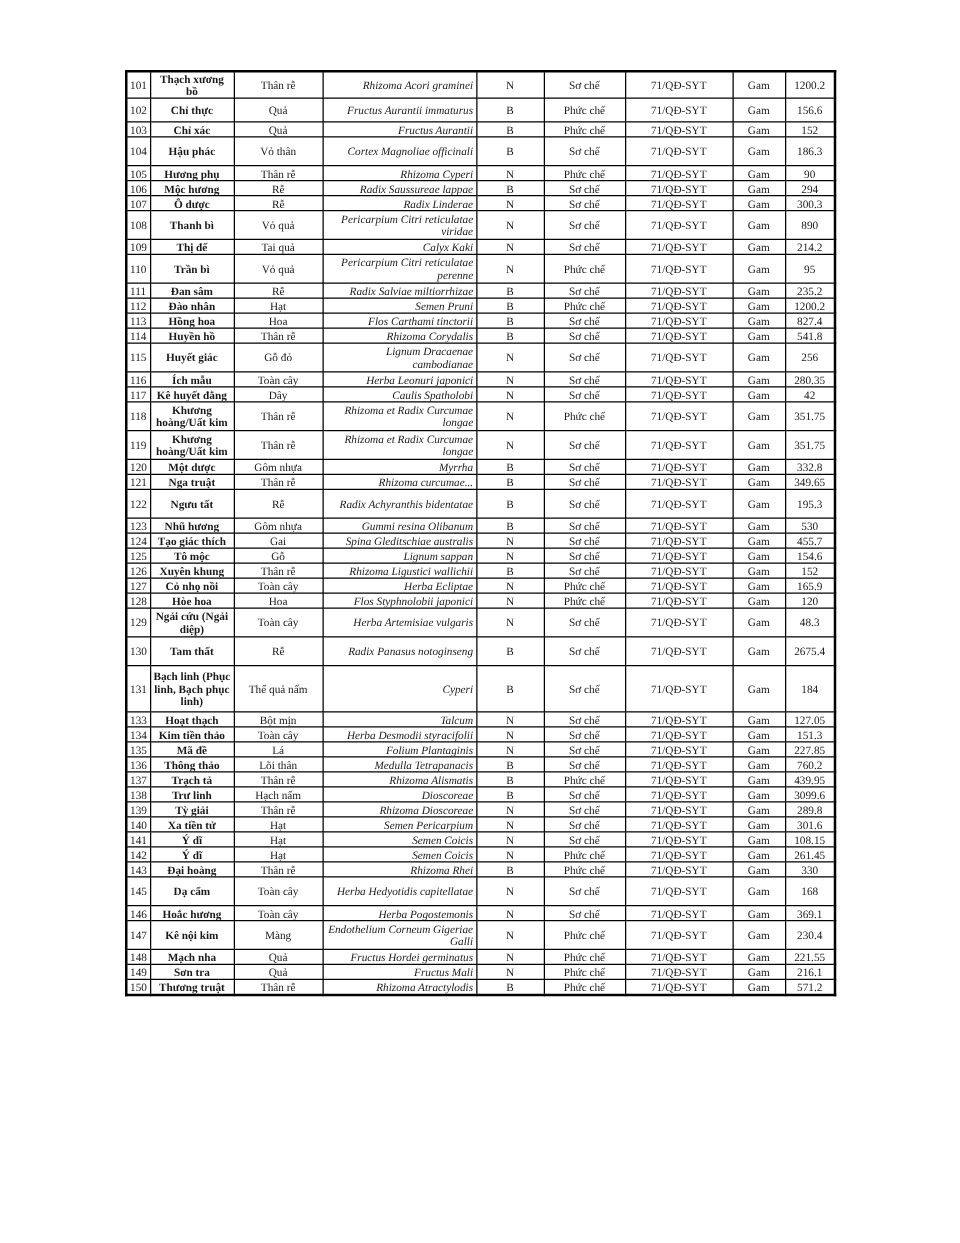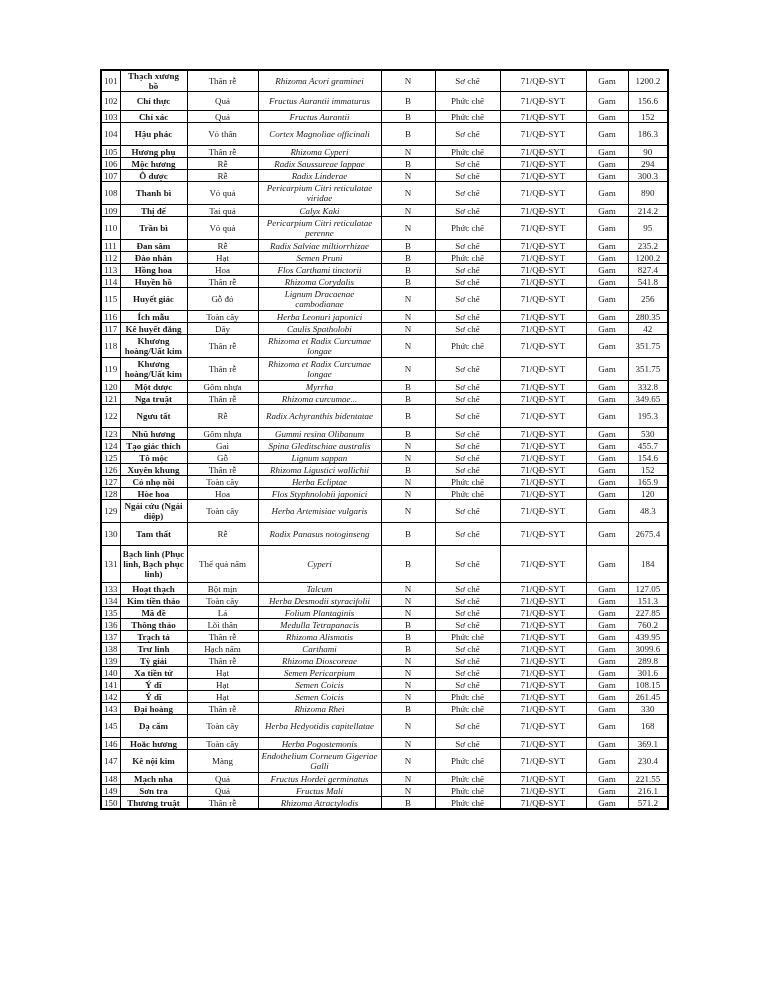--- a/index.html
+++ b/index.html
@@ -1,27 +1,27 @@
 <!DOCTYPE html>
 <html><head>
 <meta charset="utf-8">
 <style>
   html, body { margin:0; padding:0; background:#ffffff; }
   body { width:768px; height:994px; position:relative; overflow:hidden;
          font-family:"Liberation Serif","DejaVu Serif",serif; color:#1a1a1a; }
-  #tbl { position:absolute; left:100px; top:69px; border-collapse:collapse;
+  #tbl { position:absolute; left:100px; top:56px; border-collapse:collapse;
          border:2px solid #000; font-size:9px; line-height:10px; table-layout:fixed; }
   #tbl td { border:1.5px solid #000; padding:0 2px; vertical-align:middle; overflow:hidden; }
   #tbl col.c0 { width:17px; } #tbl col.c1 { width:67px; } #tbl col.c2 { width:71px; }
   #tbl col.c3 { width:123px; } #tbl col.c4 { width:54px; } #tbl col.c5 { width:65px; }
   #tbl col.c6 { width:86px; } #tbl col.c7 { width:42px; } #tbl col.c8 { width:40px; }
   td.stt { text-align:left; padding:0 1px; }
   td.name { text-align:center;font-weight:bold; }
   td.part { text-align:center;margin-left:28px; }
-  td.latin { text-align:center; font-style:italic; }
+  td.latin { text-align:right; font-style:italic; }
   td.src, td.proc, td.dec, td.unit, td.qty { text-align:center; }
   tr.h1 td { height:11px; }
   tr.h2 td { height:18px; }
   tr.h3 td { height:22px; }
   tr.h4 td { height:36px; }
 </style>
 </head>
 <body>
 
 <table id="tbl">
@@ -430,21 +430,21 @@
         <td class="src">B</td>
         <td class="proc">Phức chế</td>
         <td class="dec">71/QĐ-SYT</td>
         <td class="unit">Gam</td>
         <td class="qty">439.95</td>
       </tr>
       <tr class="h1">
         <td class="stt">138</td>
         <td class="name">Trư linh</td>
         <td class="part">Hạch nấm</td>
-        <td class="latin">Carthami</td>
+        <td class="latin">Dioscoreae</td>
         <td class="src">B</td>
         <td class="proc">Sơ chế</td>
         <td class="dec">71/QĐ-SYT</td>
         <td class="unit">Gam</td>
         <td class="qty">3099.6</td>
       </tr>
       <tr class="h1">
         <td class="stt">139</td>
         <td class="name">Tỳ giải</td>
         <td class="part">Thân rễ</td>

